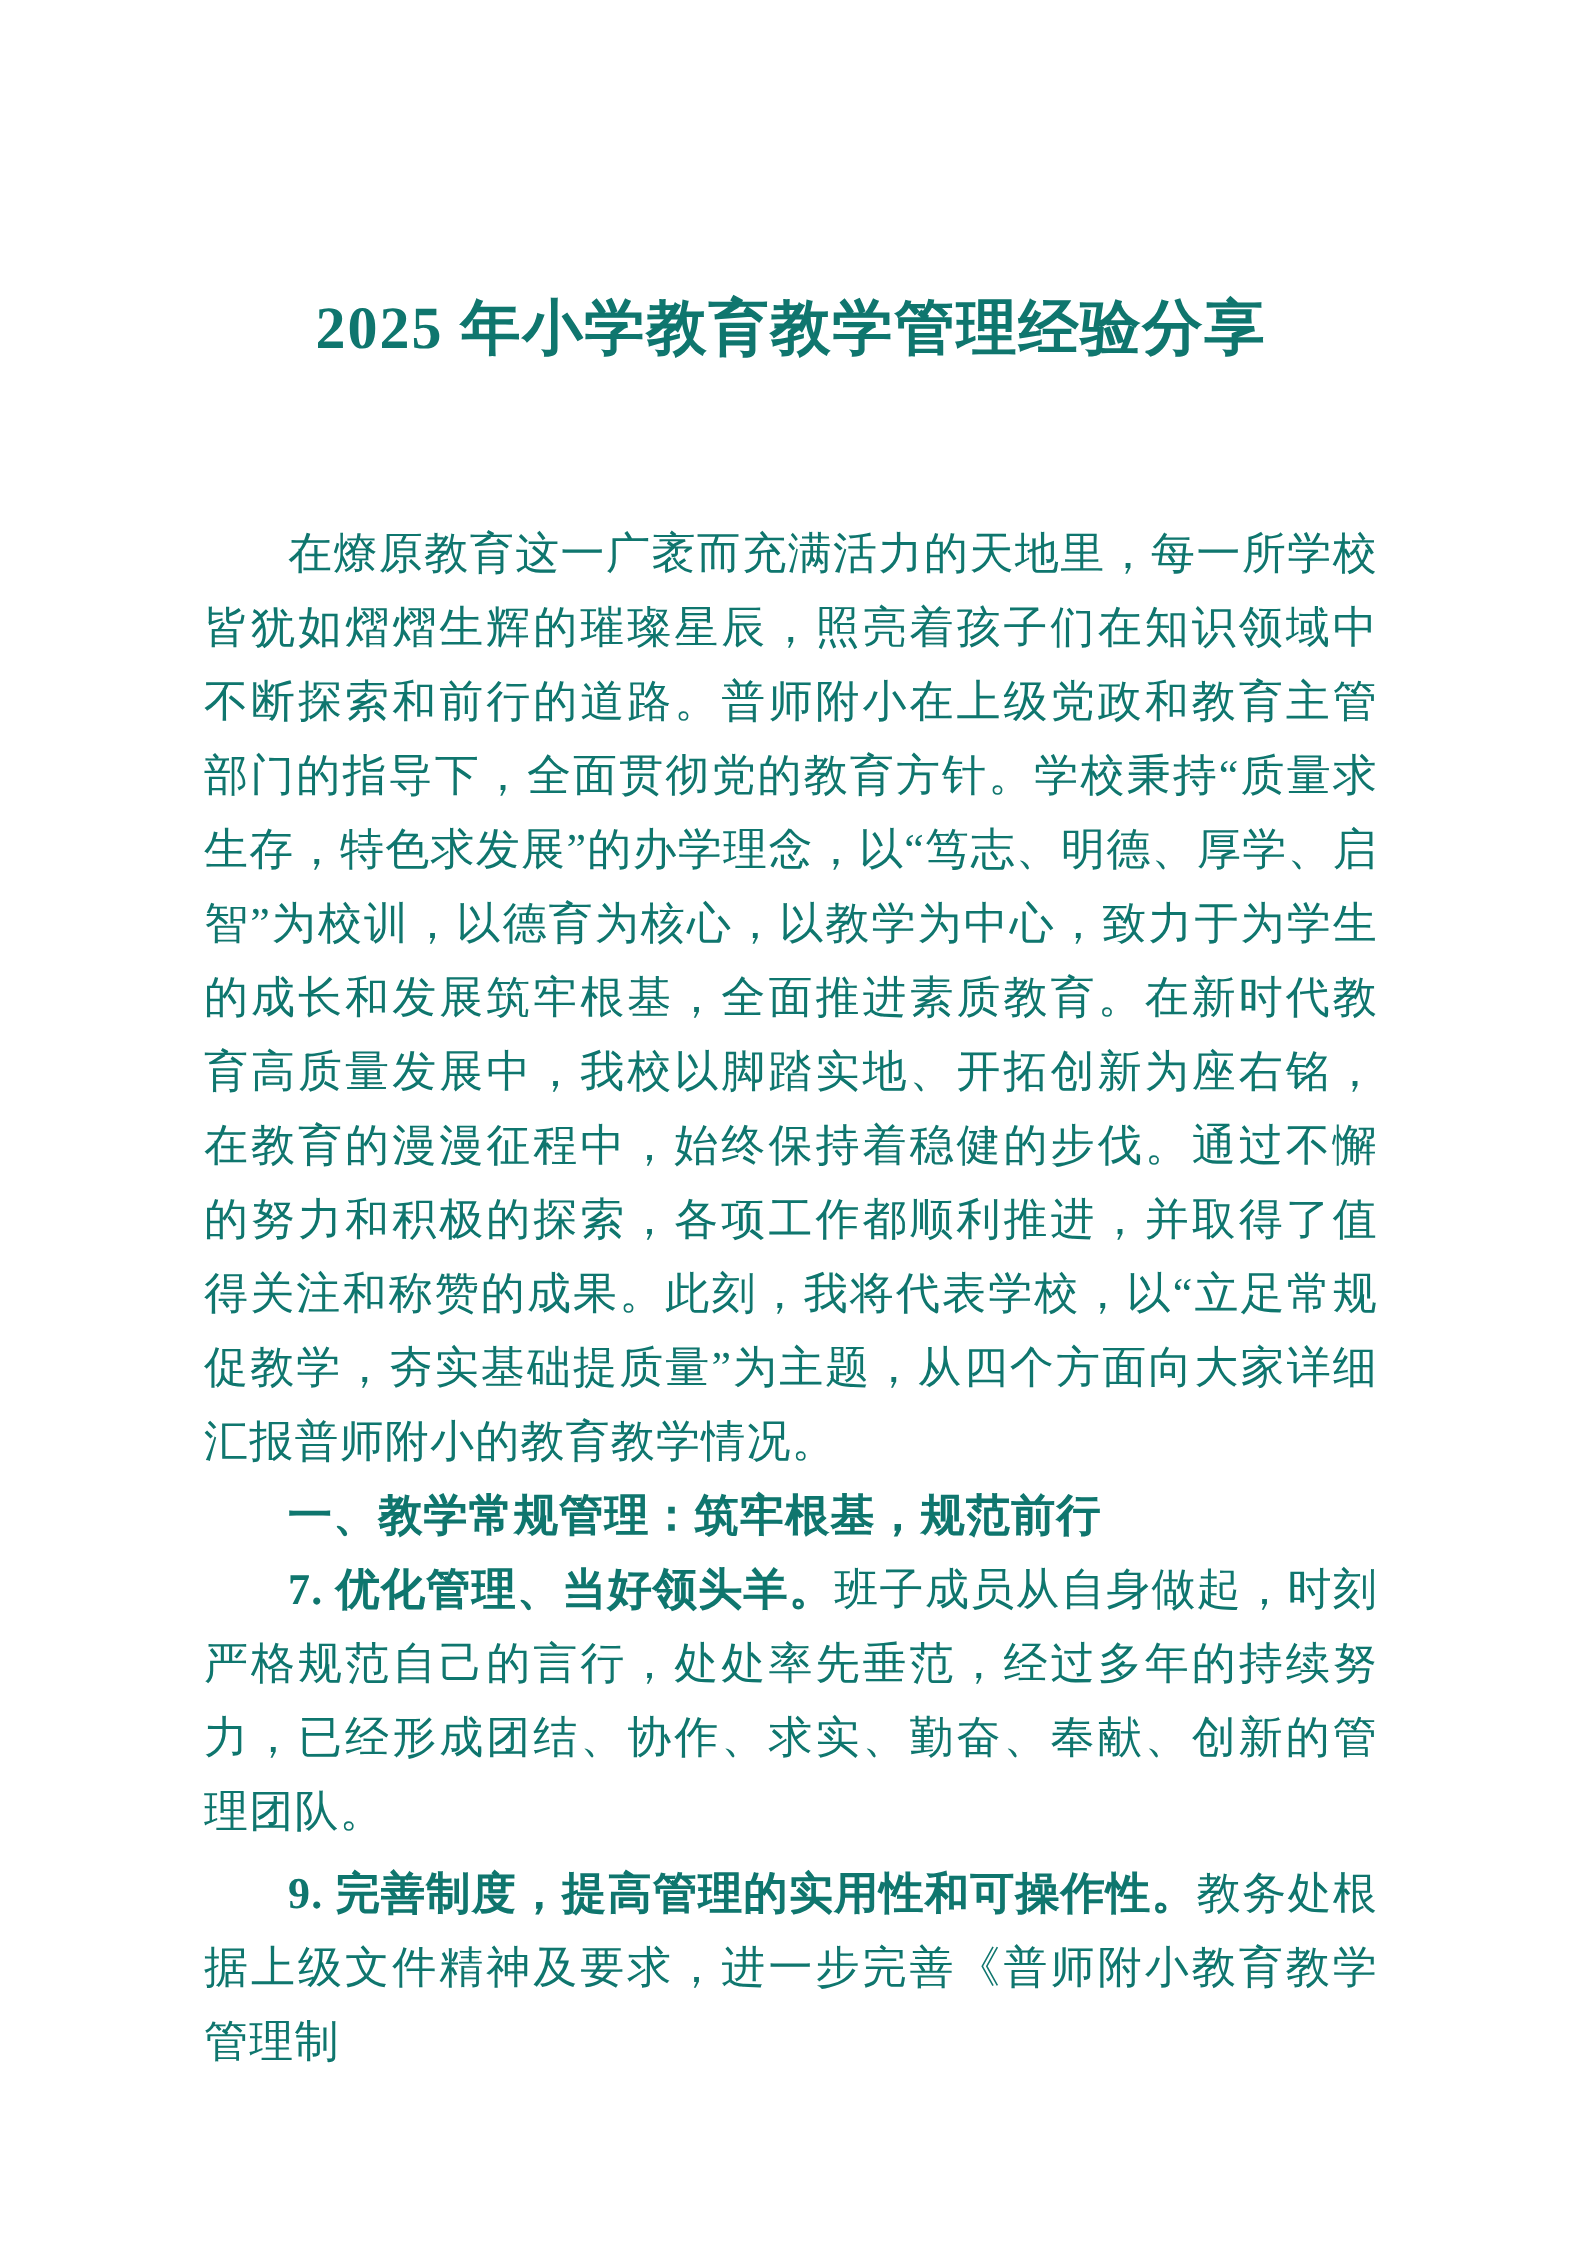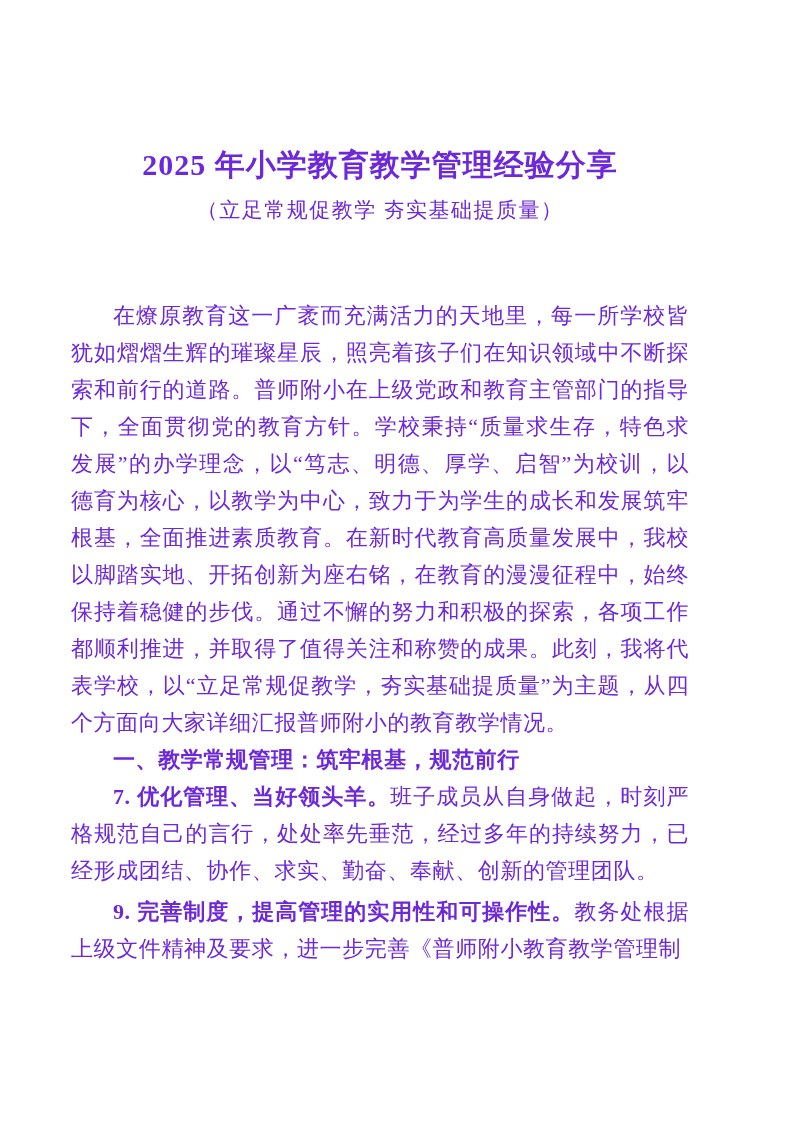--- a/index.html
+++ b/index.html
@@ -7,23 +7,23 @@
     padding: 0;
     background: #ffffff;
   }
   .page {
     position: relative;
     width: 793px;
     height: 1122px;
     margin: 0 auto;
     background: #ffffff;
     box-sizing: border-box;
-    padding: 144px 104px 0 71px;
+    padding: 144px 104px 0 102px;
     overflow: hidden;
-    color: #6d28d9;
+    color: #0f766e;
     font-family: "Liberation Serif", "DejaVu Serif", serif;
   }
   .doc-title {
     margin: 0;
     font-size: 30px;
     line-height: 42px;
     font-weight: bold;
     text-align: center;
     letter-spacing: 1px;
     white-space: nowrap;
@@ -58,21 +58,20 @@
     margin-top: 4px;
   }
 </style>
 </head>
 <body>
 
 <div class="page">
 
   <h1 class="doc-title">2025 年小学教育教学管理经验分享</h1>
 
-  <div class="doc-subtitle">（立足常规促教学 夯实基础提质量）</div>
 
   <div class="doc-body">
 
     <p class="para"><span>在燎原教育这一广袤而充满活力的天地里，每一所学校皆犹如熠熠生辉的璀璨星辰，照亮着孩子们在知识领域中不断探索和前行的道路。普师附小在上级党政和教育主管部门的指导下，全面贯彻党的教育方针。学校秉持“质量求生存，特色求发展”的办学理念，以“笃志、明德、厚学、启智”为校训，以德育为核心，以教学为中心，致力于为学生的成长和发展筑牢根基，全面推进素质教育。在新时代教育高质量发展中，我校以脚踏实地、开拓创新为座右铭，在教育的漫漫征程中，始终保持着稳健的步伐。通过不懈的努力和积极的探索，各项工作都顺利推进，并取得了值得关注和称赞的成果。此刻，我将代表学校，以“立足常规促教学，夯实基础提质量”为主题，从四个方面向大家详细汇报普师附小的教育教学情况。</span></p>
 
     <p class="para heading"><span>一、教学常规管理：筑牢根基，规范前行</span></p>
 
 
     <p class="para"><span class="lead">7. 优化管理、当好领头羊。</span><span>班子成员从自身做起，时刻严格规范自己的言行，处处率先垂范，经过多年的持续努力，已经形成团结、协作、求实、勤奋、奉献、创新的管理团队。</span></p>
 

